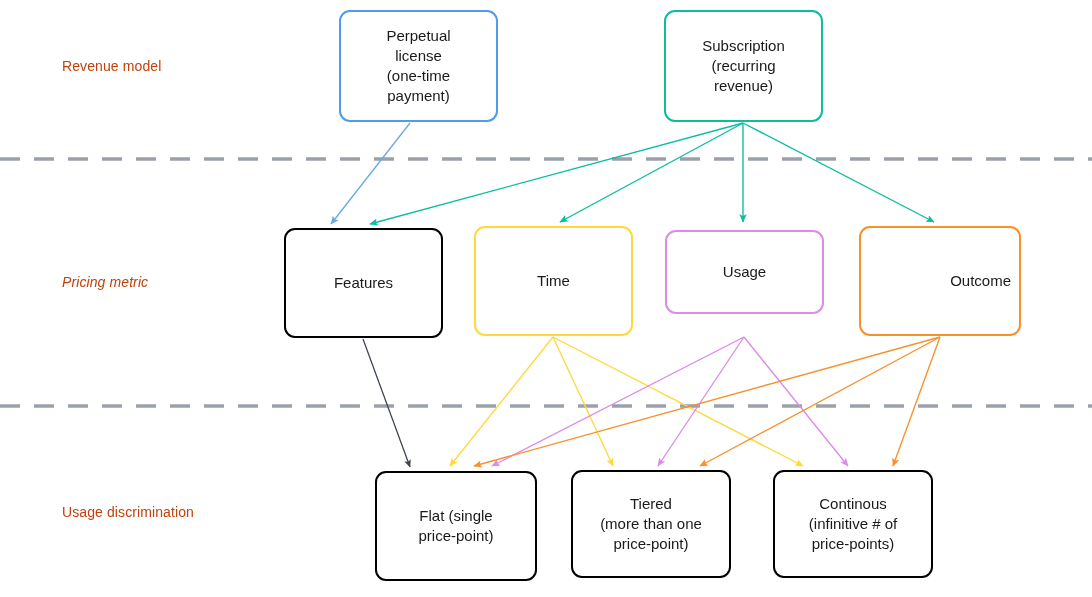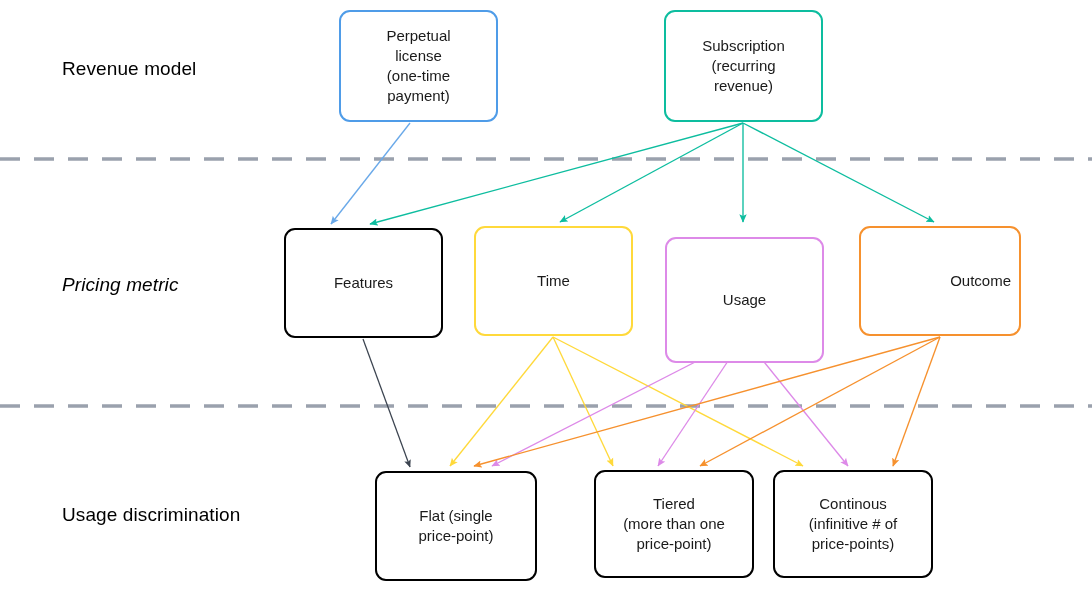--- a/index.html
+++ b/index.html
@@ -6,22 +6,22 @@
   body{
     width:1092px;height:597px;
     font-family:"Liberation Sans","DejaVu Sans",sans-serif;
     -webkit-font-smoothing:antialiased;
   }
   #canvas{position:relative;width:1092px;height:597px;overflow:hidden;background:#fff;}
   svg#wires{position:absolute;left:0;top:0;width:1092px;height:597px;}
 
   .row-label{
     position:absolute;
-    font-size:19px;
-    color:#000000;
+    font-size:14px;
+    color:#c2410c;
     white-space:nowrap;
     letter-spacing:.1px;
   }
 
   .node{
     position:absolute;
     box-sizing:border-box;
     background:#ffffff;
     border-radius:11px;
     display:flex;
@@ -107,31 +107,31 @@
         <span class="lbl">Subscription
 (recurring
 revenue)</span>
       </div>
       <div class="node n-black" style="left: 284px; top: 228px; width: 159px; height: 110px;">
         <span class="lbl">Features</span>
       </div>
       <div class="node n-yellow" style="left: 474px; top: 226px; width: 159px; height: 110px;">
         <span class="lbl">Time</span>
       </div>
-      <div class="node n-purple" style="left: 665px; top: 237px; width: 159px; height: 126px;">
+      <div class="node n-purple" style="left: 665px; top: 230px; width: 159px; height: 84px;">
         <span class="lbl">Usage</span>
       </div>
       <div class="node n-orange" style="left: 859px; top: 226px; width: 162px; height: 110px;">
         <span class="lbl">Outcome</span>
       </div>
       <div class="node n-black" style="left: 375px; top: 471px; width: 162px; height: 110px;">
         <span class="lbl">Flat (single
 price-point)</span>
       </div>
-      <div class="node n-black" style="left: 594px; top: 470px; width: 160px; height: 108px;">
+      <div class="node n-black" style="left: 571px; top: 470px; width: 160px; height: 108px;">
         <span class="lbl">Tiered
 (more than one
 price-point)</span>
       </div>
       <div class="node n-black" style="left: 765px; top: 470px; width: 160px; height: 108px; margin-left: 8px;">
         <span class="lbl">Continous
 (infinitive # of
 price-points)</span>
       </div>
     </div>

